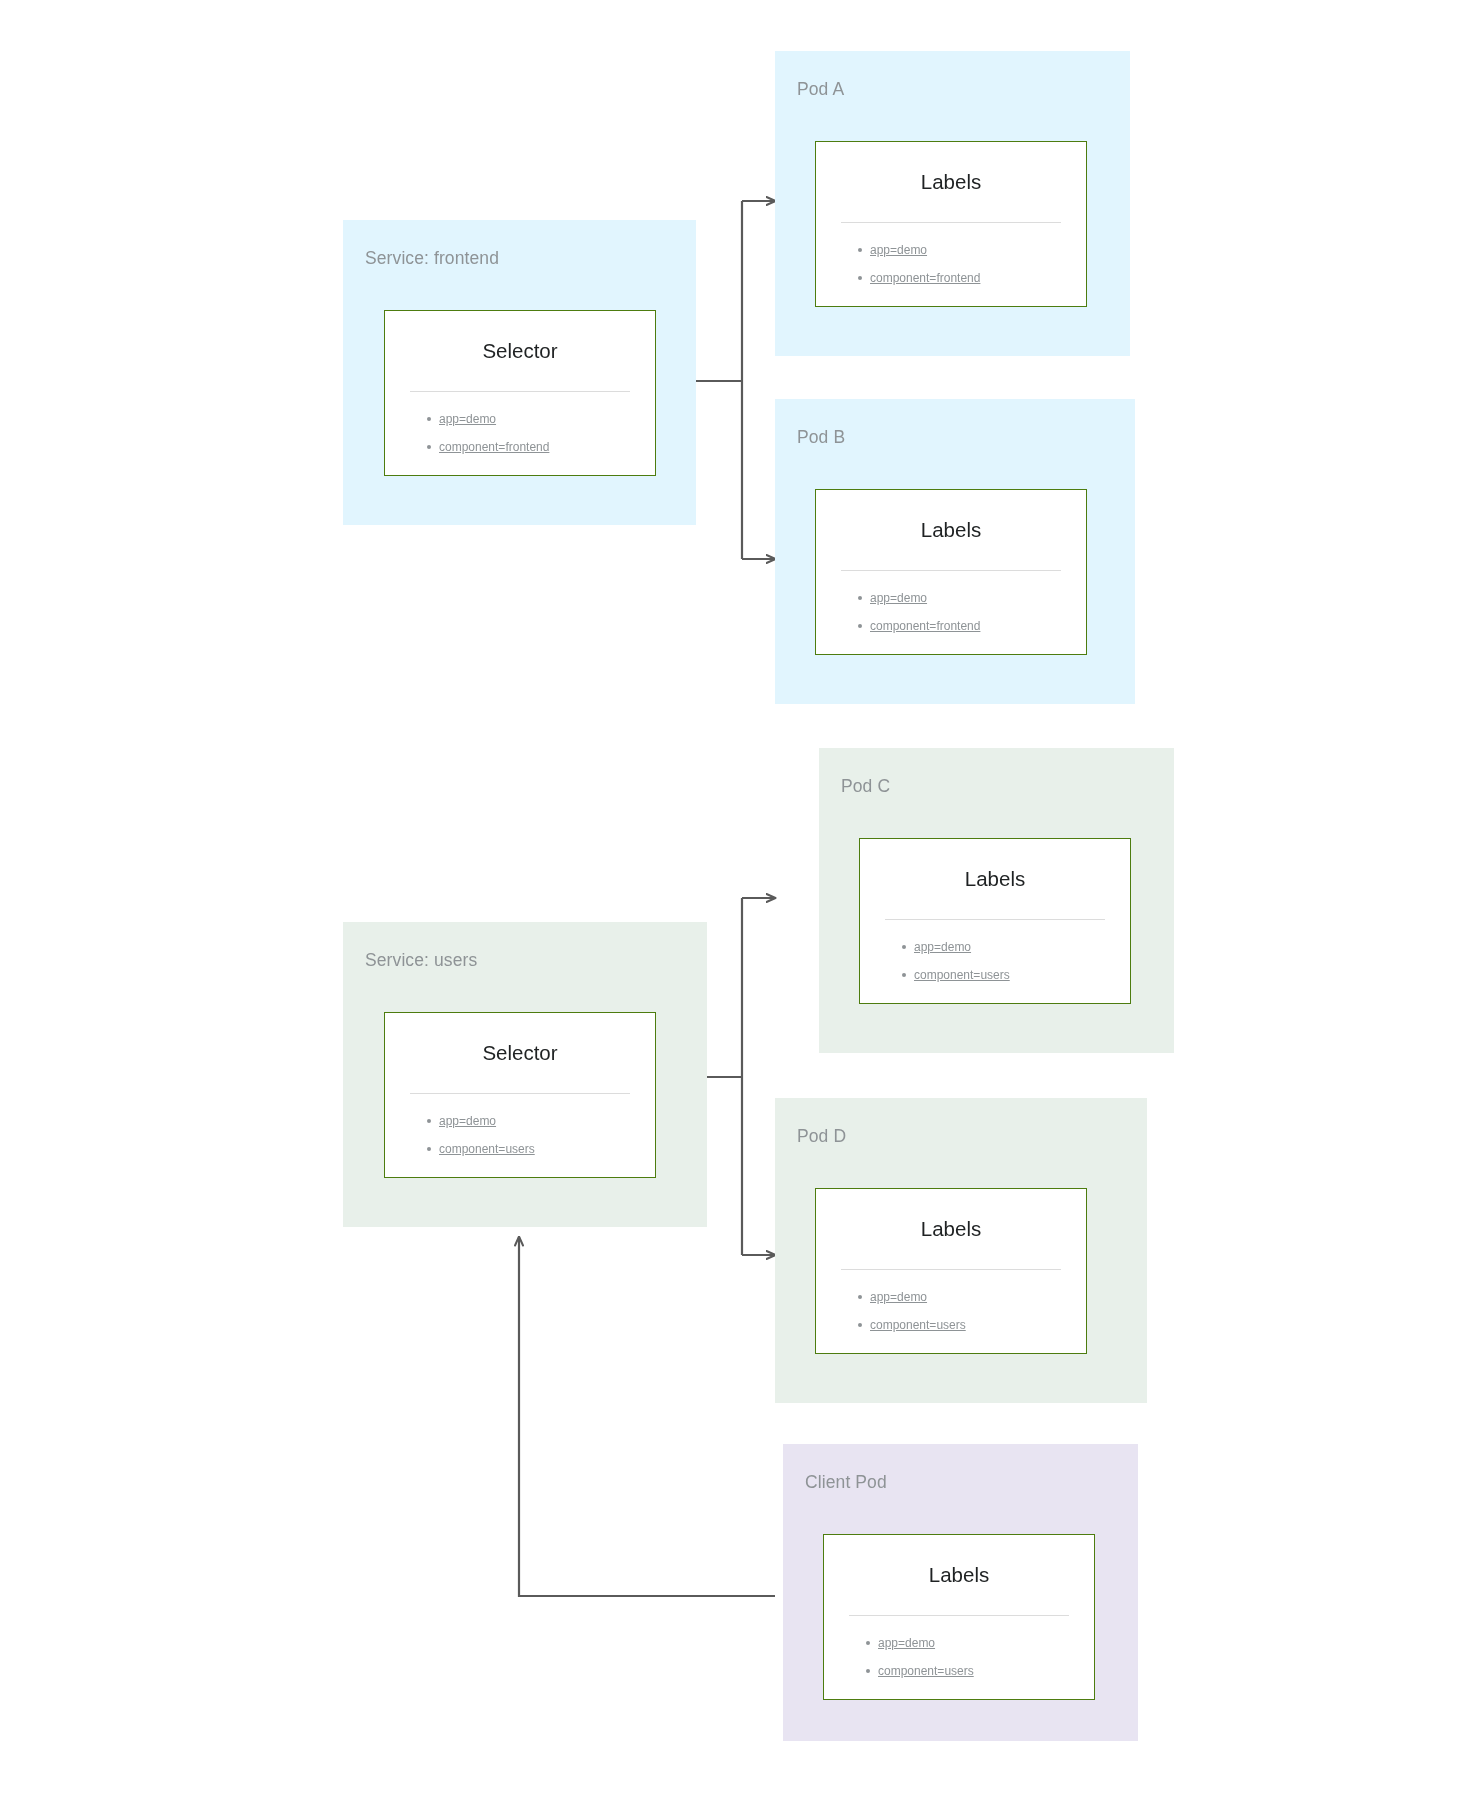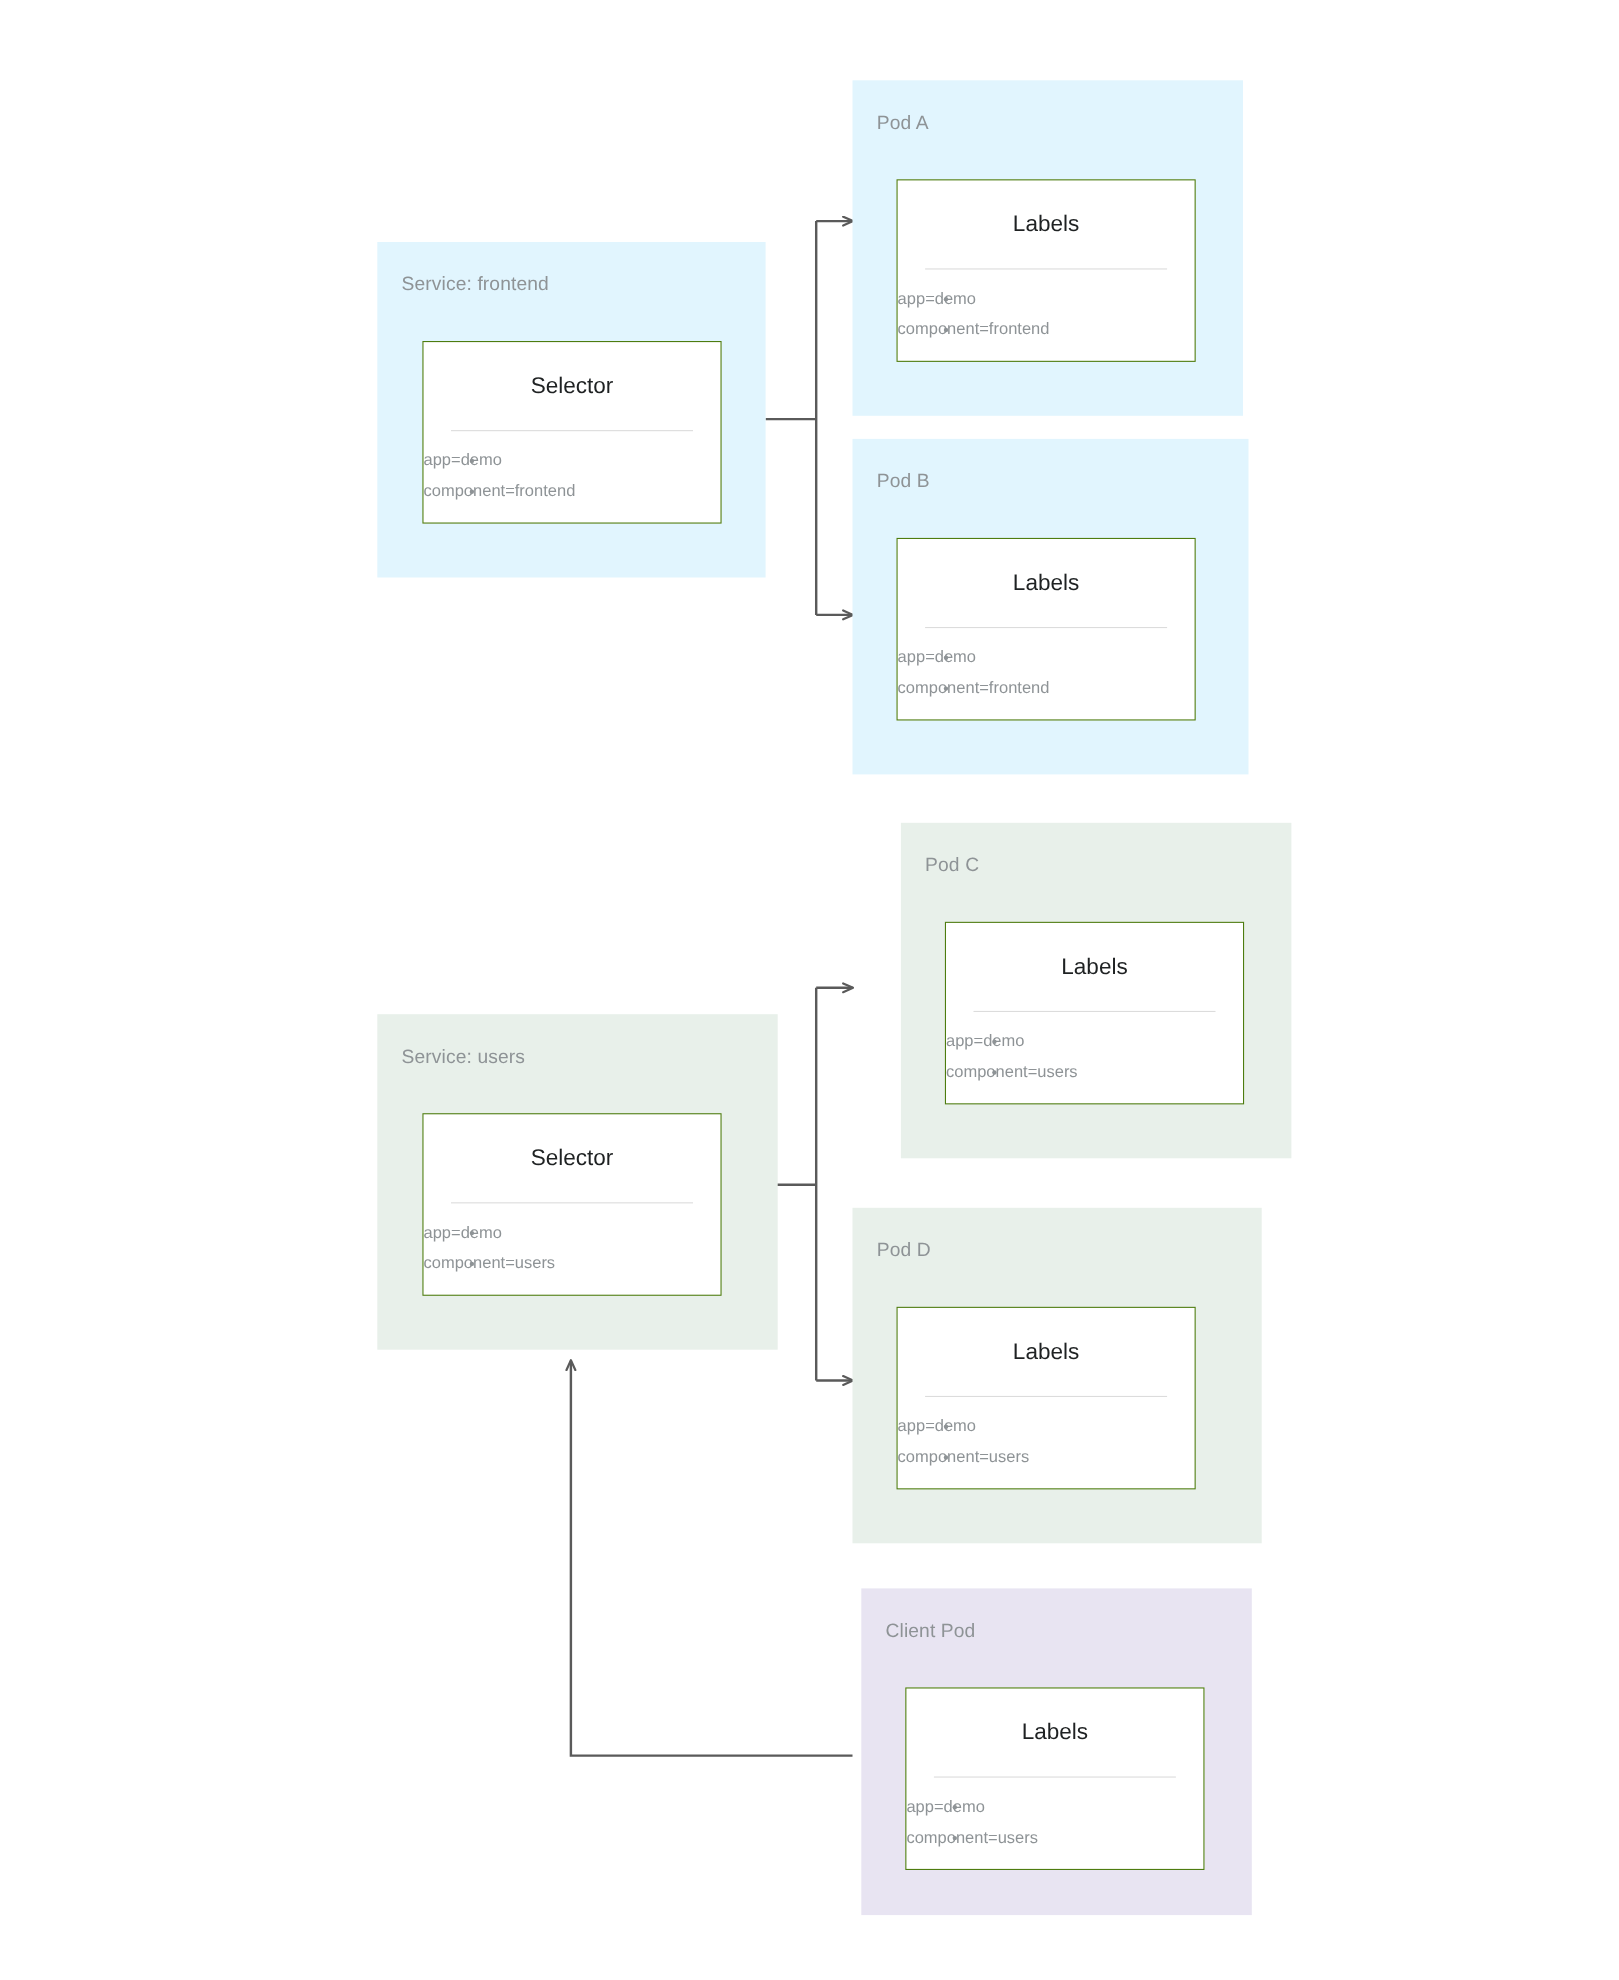--- a/index.html
+++ b/index.html
@@ -53,24 +53,26 @@
     background: #dcdcdc;
     margin: 29px 25px 0 25px;
   }
   .card-list {
     list-style: none;
     margin: 0;
     padding: 13px 0 0 0;
   }
   .card-list li {
     position: relative;
-    font-size: 15px;
+    font-size: 12px;
     color: #8e9396;
     line-height: 28px;
+    padding-left: 54px;
     white-space: nowrap;
+    text-decoration: underline;
   }
   .card-list li::before {
     content: "";
     position: absolute;
     left: 42px;
     top: 12px;
     width: 4px;
     height: 4px;
     border-radius: 50%;
     background: #8e9396;
@@ -110,21 +112,21 @@
       <path d="M742,898 L742,1255" fill="none" stroke="#5a5a5a" stroke-width="2.2"></path>
       <path d="M742,898 L775,898" fill="none" stroke="#5a5a5a" stroke-width="2.2" marker-end="url(#arrowhead)"></path>
       <path d="M742,1255 L775,1255" fill="none" stroke="#5a5a5a" stroke-width="2.2" marker-end="url(#arrowhead)"></path>
     </g>
 
     <g>
       <path d="M775,1596 L519,1596 L519,1237" fill="none" stroke="#5a5a5a" stroke-width="2.2" marker-end="url(#arrowhead)"></path>
     </g>
   </svg>
 
-  <div class="group" style="left:775px; top:51px; width:355px; height:305px; background:#e1f5fe;margin-top:22px;">
+  <div class="group" style="left:775px; top:51px; width:355px; height:305px; background:#e1f5fe;">
     <div class="group-title">Pod A</div>
     <div class="card" style="left:40px; top:90px; width:272px; height:166px;">
       <div class="card-title">Labels</div>
       <div class="card-divider"></div>
       <ul class="card-list">
         <li>app=demo</li>
         <li>component=frontend</li>
       </ul>
     </div>
   </div>

